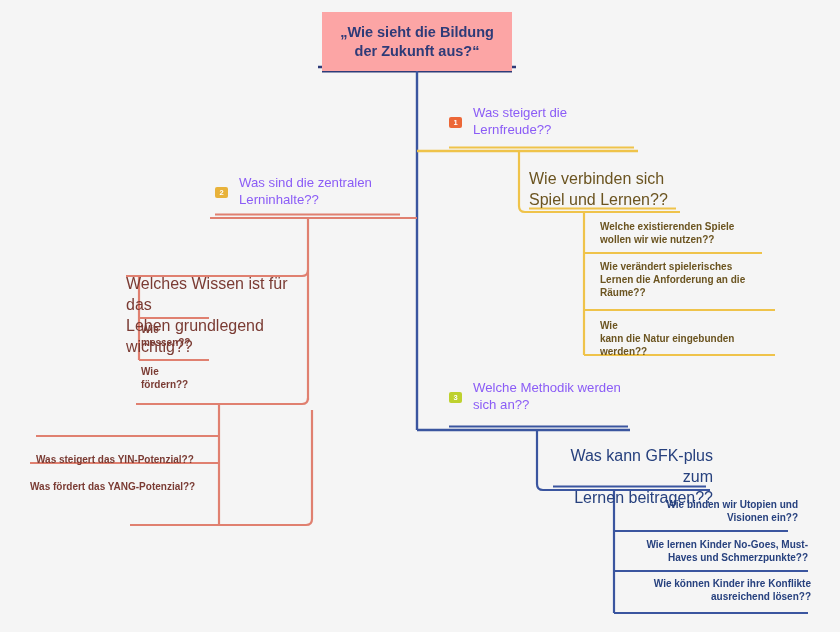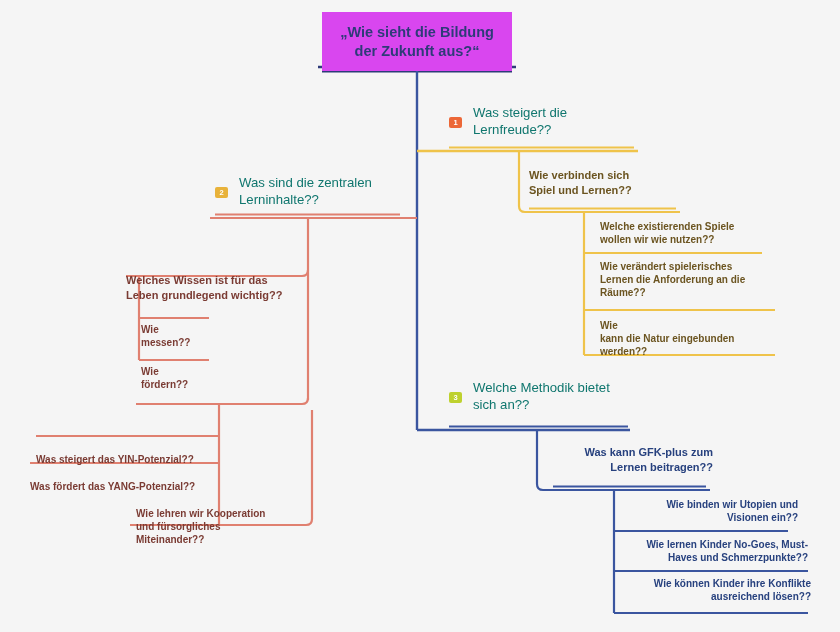--- a/index.html
+++ b/index.html
@@ -35,39 +35,39 @@
     white-space: pre-line;
     line-height: 1.32;
     display: block;
   }
 
   
   .root {
     left: 322px;
     top: 12px;
     width: 190px;
-    background: #d946ef;
+    background: #fca5a5;
     padding: 11px 10px 10px 10px;
     text-align: center;
   }
   .root .node-text {
     color: #2e3b78;
     font-size: 14.5px;
     font-weight: 600;
   }
 
   
   .b1 { left: 449px; top: 104px; width: 190px; }
   .b2 { left: 215px; top: 174px; width: 190px; text-align: left; }
   .b3 { left: 449px; top: 379px; width: 200px; }
 
   .branch-head .node-text {
     font-size: 13.2px;
     font-weight: 400;
-    color: #0f766e;
+    color: #8b5cf6;
     padding-left: 24px;
   }
   .badge {
     position: absolute;
     left: 0;
     top: 13px;
     width: 13px;
     height: 11px;
     border-radius: 2px;
     color: #ffffff;
@@ -77,22 +77,22 @@
     text-align: center;
     font-family: "Liberation Sans", sans-serif;
   }
   .badge-1 { background: #ec6737; }
   .badge-2 { background: #edb game; }
   .badge-2 { background: #e8b23a; }
   .badge-3 { background: #bed12e; }
 
   
   .lvl2 .node-text {
-    font-size: 11px;
-    font-weight: 700;
+    font-size: 16px;
+    font-weight: 400;
   }
   .yellow-txt .node-text { color: #6b5420; }
   .red-txt .node-text    { color: #7a3b33; margin-top: 35px; }
   .blue-txt .node-text   { color: #27417e; text-align: right; }
 
   .n-verbinden { left: 529px; top: 168px; width: 150px; }
   .n-wissen    { left: 126px; top: 238px; width: 175px; }
   .n-inhalte   { left: 136px; top: 369px; width: 165px; }
   .n-gfk       { left: 553px; top: 445px; width: 160px; }
 
@@ -182,21 +182,21 @@
   </div>
 
   <div class="node branch-head b2">
     <span class="badge badge-2">2</span>
     <span class="node-text">Was sind die zentralen
 Lerninhalte??</span>
   </div>
 
   <div class="node branch-head b3">
     <span class="badge badge-3">3</span>
-    <span class="node-text">Welche Methodik bietet
+    <span class="node-text">Welche Methodik werden
 sich an??</span>
   </div>
 
   <div class="node lvl2 yellow-txt n-verbinden">
     <span class="node-text">Wie verbinden sich
 Spiel und Lernen??</span>
   </div>
   <div class="node lvl3 yellow-txt n-spiele">
     <span class="node-text">Welche existierenden Spiele
 wollen wir wie nutzen??</span>
@@ -224,25 +224,20 @@
     <span class="node-text">Wie
 fördern??</span>
   </div>
 
   <div class="node lvl3 red-txt n-yang">
     <span class="node-text">Was fördert das YANG-Potenzial??</span>
   </div>
   <div class="node lvl3 red-txt n-yin">
     <span class="node-text">Was steigert das YIN-Potenzial??</span>
   </div>
-  <div class="node lvl3 red-txt n-koop">
-    <span class="node-text">Wie lehren wir Kooperation
-und fürsorgliches
-Miteinander??</span>
-  </div>
 
   <div class="node lvl2 blue-txt n-gfk">
     <span class="node-text">Was kann GFK-plus zum
 Lernen beitragen??</span>
   </div>
   <div class="node lvl3 blue-txt n-nogoes">
     <span class="node-text">Wie lernen Kinder No-Goes, Must-
 Haves und Schmerzpunkte??</span>
   </div>
   <div class="node lvl3 blue-txt n-utopien">

